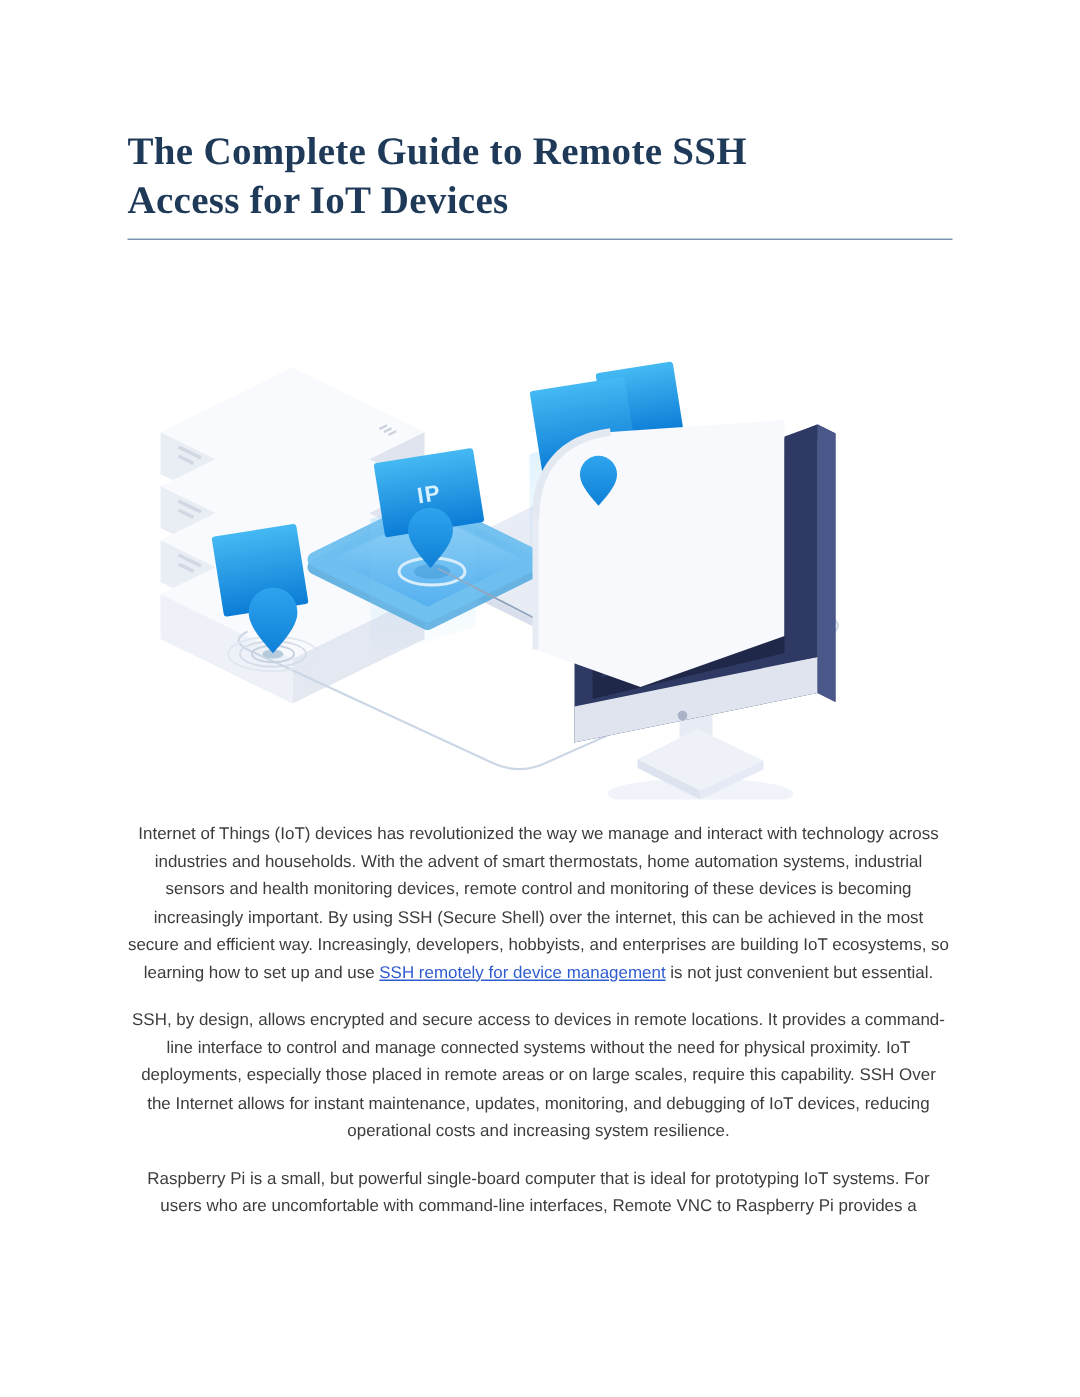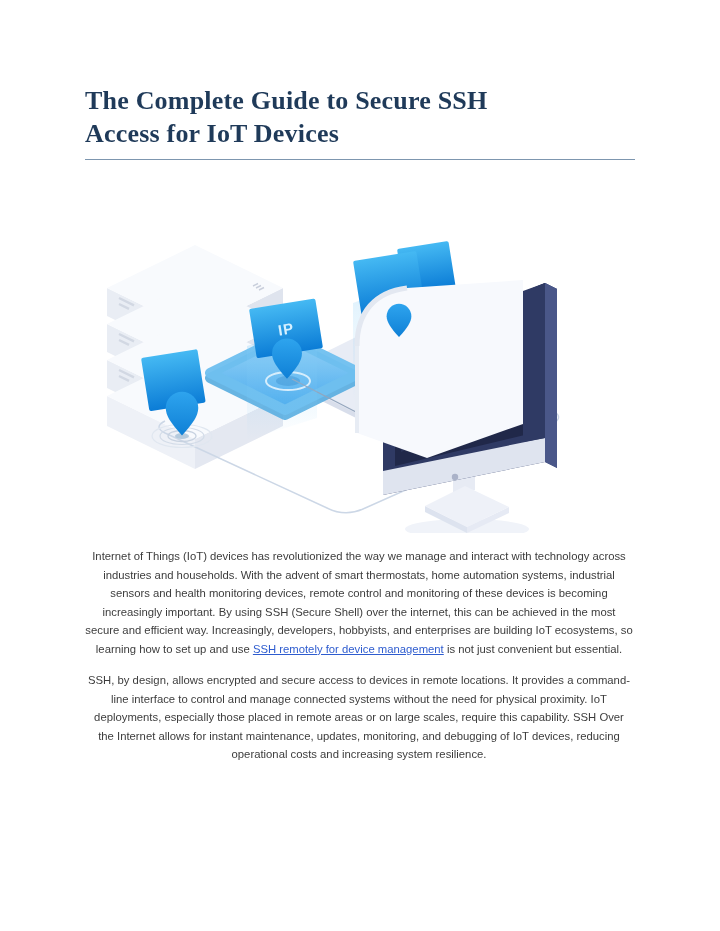--- a/index.html
+++ b/index.html
@@ -43,21 +43,21 @@
     font-family:"Liberation Sans", sans-serif;
     font-weight:bold;
     letter-spacing:1px;
   }
 </style>
 </head>
 <body>
 
 <div class="page">
   <div class="content">
-    <h1 class="doc-title">The Complete Guide to Secure SSH Access for IoT Devices</h1>
+    <h1 class="doc-title">The Complete Guide to Remote SSH Access for IoT Devices</h1>
     <div class="title-rule"></div>
 
     <div class="hero">
       <svg width="505" height="305" viewBox="0 0 505 305" role="img" aria-label="Isometric illustration of a server stack, blue IoT screens, location pins and a desktop monitor with a document">
         <defs>
           <linearGradient id="scr" x1="0" y1="0" x2="0" y2="1">
             <stop offset="0" stop-color="#45b9f3"></stop>
             <stop offset="1" stop-color="#0b7cd6"></stop>
           </linearGradient>
           <linearGradient id="pin" x1="0" y1="0" x2="0" y2="1">
@@ -179,15 +179,16 @@
         <polygon points="428,63 450,55 450,210 428,214" fill="#2f3a64"></polygon>
         <polygon points="450,55 462,61 462,240 450,234" fill="#4a5789"></polygon>
 
         <path transform="translate(304,92) scale(0.95)" d="M0,18 C-9,8 -13,2 -13,-4 A13,13 0 1 1 13,-4 C13,2 9,8 0,18 Z" fill="url(#pin)"></path>
       </svg>
     </div>
 
     <div class="body-text">
       <p><span>Internet of Things (IoT) devices has revolutionized the way we manage and interact with technology across industries and households. With the advent of smart thermostats, home automation systems, industrial sensors and health monitoring devices, remote control and monitoring of these devices is becoming increasingly important. By using SSH (Secure Shell) over the internet, this can be achieved in the most secure and efficient way. Increasingly, developers, hobbyists, and enterprises are building IoT ecosystems, so learning how to set up and use </span><a href="#" class="doclink">SSH remotely for device management</a><span> is not just convenient but essential.</span></p>
       <p>SSH, by design, allows encrypted and secure access to devices in remote locations. It provides a command-line interface to control and manage connected systems without the need for physical proximity. IoT deployments, especially those placed in remote areas or on large scales, require this capability. SSH Over the Internet allows for instant maintenance, updates, monitoring, and debugging of IoT devices, reducing operational costs and increasing system resilience.</p>
+      <p>Raspberry Pi is a small, but powerful single-board computer that is ideal for prototyping IoT systems. For users who are uncomfortable with command-line interfaces, Remote VNC to Raspberry Pi provides a</p>
     </div>
   </div>
 </div>
 
 </body></html>

